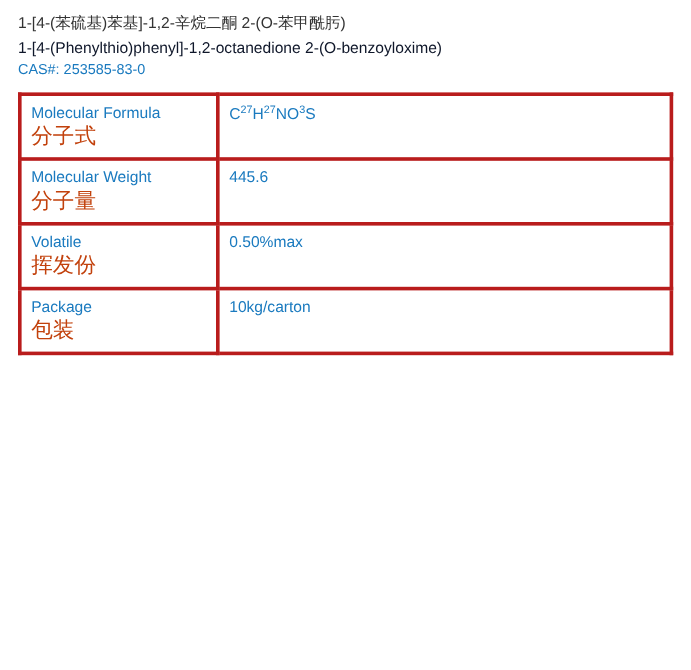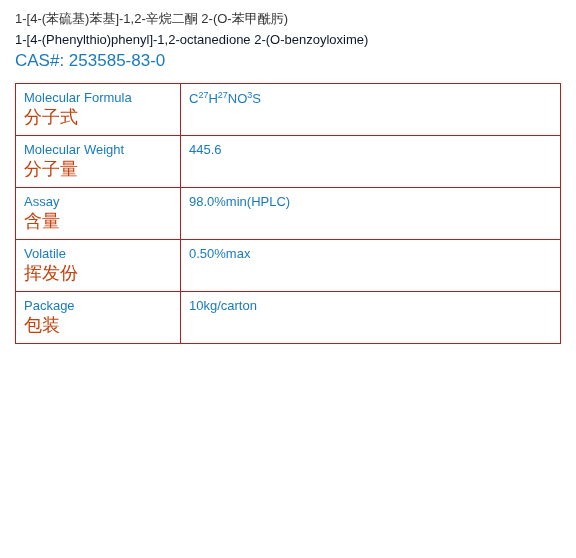--- a/index.html
+++ b/index.html
@@ -23,34 +23,34 @@
       margin-bottom: 4px;
     }
 
     .title-english {
       font-size: 13px;
       color: #0f172a;
       margin-bottom: 4px;
     }
 
     .cas {
-      font-size: 17px;
+      font-size: 12px;
       color: #1a7abf;
       margin-bottom: 12px;
     }
 
     table {
       width: 100%;
       border-collapse: collapse;
       border: 1px solid #ccc;
       font-size: 13px;
     }
 
     td {
-      border: 1px solid #b91c1c;
+      border: 3px solid #b91c1c;
       padding: 6px 8px;
       vertical-align: top;
     }
 
     .label-cell {
       width: 165px;
       min-width: 165px;
     }
 
     .label-en {
@@ -105,29 +105,20 @@
         <td class="label-cell">
           <span class="label-en">Molecular Weight</span>
           <span class="label-zh">分子量</span>
         </td>
         <td class="value-cell">
           <span class="value-en">445.6</span>
         </td>
       </tr>
       <tr>
         <td class="label-cell">
-          <span class="label-en">Assay</span>
-          <span class="label-zh">含量</span>
-        </td>
-        <td class="value-cell">
-          <span class="value-en">98.0%min(HPLC)</span>
-        </td>
-      </tr>
-      <tr>
-        <td class="label-cell">
           <span class="label-en">Volatile</span>
           <span class="label-zh">挥发份</span>
         </td>
         <td class="value-cell">
           <span class="value-en">0.50%max</span>
         </td>
       </tr>
       <tr>
         <td class="label-cell">
           <span class="label-en">Package</span>

